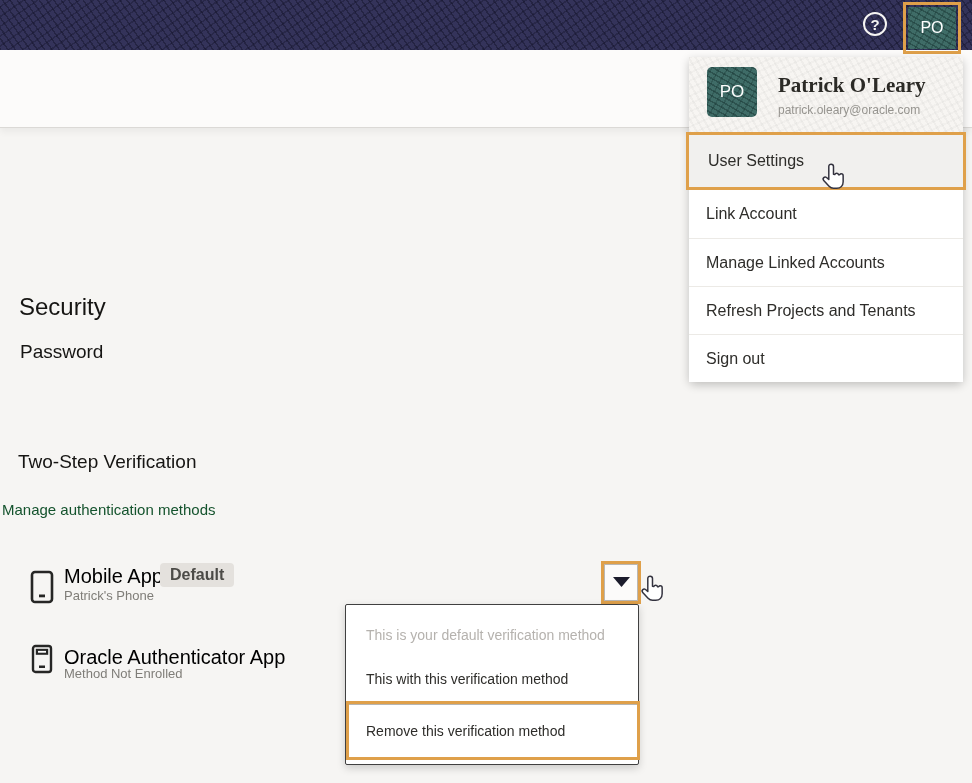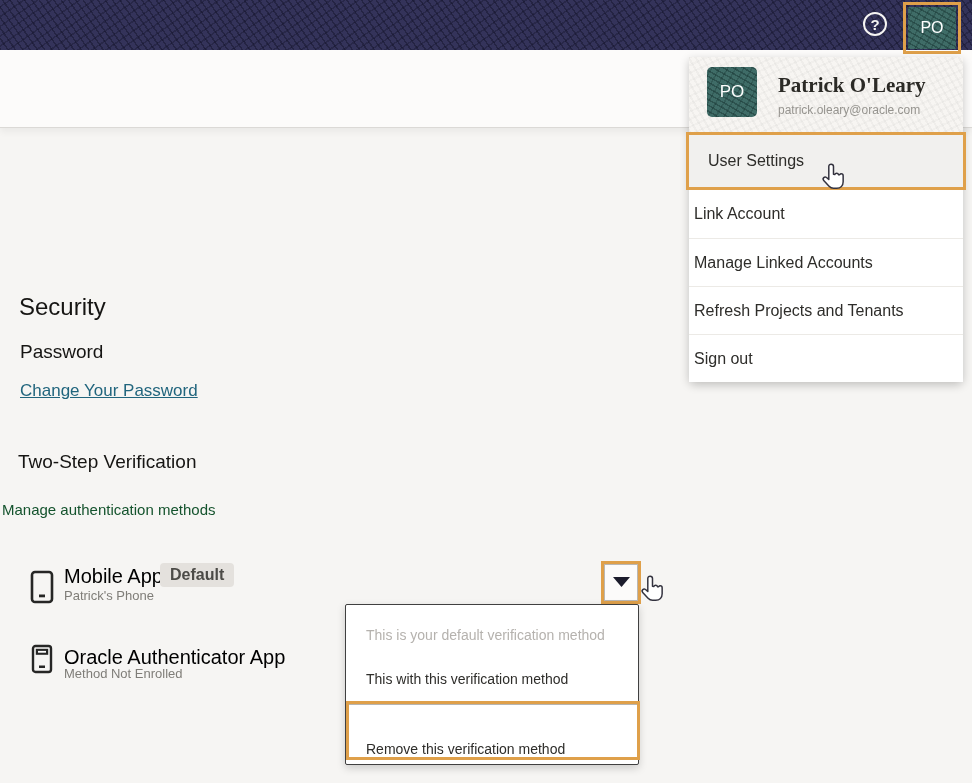--- a/index.html
+++ b/index.html
@@ -101,21 +101,21 @@
     color:#fff; font-size:17px; display:flex; align-items:center; justify-content:center;
   }
   .user-name {
     position:absolute; left:89px; top:16px;
     font-family:"Liberation Serif", serif; font-weight:bold; font-size:21px; color:#2b2a26;
   }
   .user-email { position:absolute; left:89px; top:46px; font-size:12px; color:#96948f; }
 
   .menu-item {
     position:absolute; left:0; width:100%; height:48px;
-    display:flex; align-items:center; padding-left:5px;
+    display:flex; align-items:center; padding-left:17px;
     font-size:16px; color:#2e2d2a; cursor:pointer; background:#fff;
   }
   .menu-item.sep { border-top:1px solid #eceae6; }
   .menu-item-hl {
     position:absolute; left:-3px; top:75px; width:calc(100% + 6px); height:58px;
     border:3px solid #dfa04a; background:#f1f0ee;
     display:flex; align-items:center; padding-left:19px;
     font-size:16px; color:#2e2d2a; cursor:pointer; z-index:11;
   }
 
@@ -127,21 +127,21 @@
   }
   .mm-item {
     position:absolute; left:0; width:100%; height:44px;
     display:flex; align-items:center; padding-left:20px; font-size:14px;
   }
   .mm-disabled { color:#b5b2ae; }
   .mm-normal   { color:#2e2d2a; cursor:pointer; }
   .mm-hl {
     position:absolute; left:0; top:96px; width:calc(100% + 2px); height:59px;
     border:3px solid #dfa04a; background:#fff; z-index:9;
-    display:flex; align-items:flex-end; padding-left:17px;
+    display:flex; align-items:center; padding-left:17px;
     font-size:14px; color:#2e2d2a; cursor:pointer;
   }
   .mm-hl .inner-sep {
     position:absolute; left:0; top:0; width:100%; height:1px; background:#b7b5b1;
   }
 </style>
 </head>
 <body>
 
 <div class="stage">
@@ -154,21 +154,20 @@
   <div class="avatar-highlight">
     <div class="avatar-sm">
       <span>PO</span>
     </div>
   </div>
 
   <div class="sub-band"></div>
 
   <div class="page-title">Security</div>
   <div class="section-title">Password</div>
-  <a class="pw-link">Change Your Password</a>
   <div class="twostep-title">Two-Step Verification</div>
   <div class="manage-label">Manage authentication methods</div>
 
   <div class="method-icon" style="left:30px; top:570px;">
     <svg width="24" height="34" viewBox="0 0 24 34">
       <rect x="2" y="2" width="20" height="30" rx="3" fill="none" stroke="#262625" stroke-width="2.6"></rect>
       <rect x="9" y="24.5" width="6" height="2.8" fill="#262625"></rect>
     </svg>
   </div>
   <div class="m-name" style="left:64px; top:565px;">Mobile App</div>

